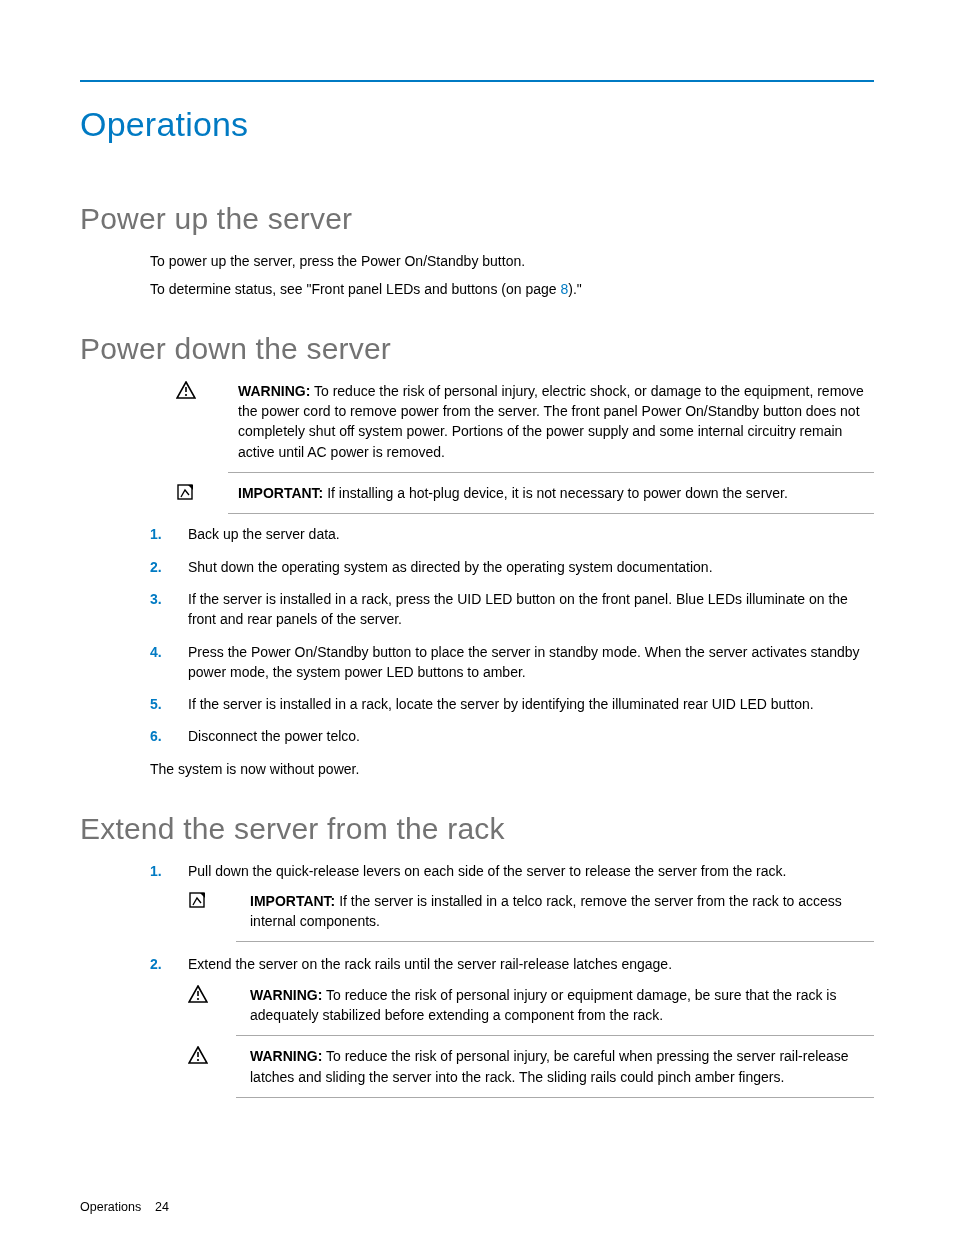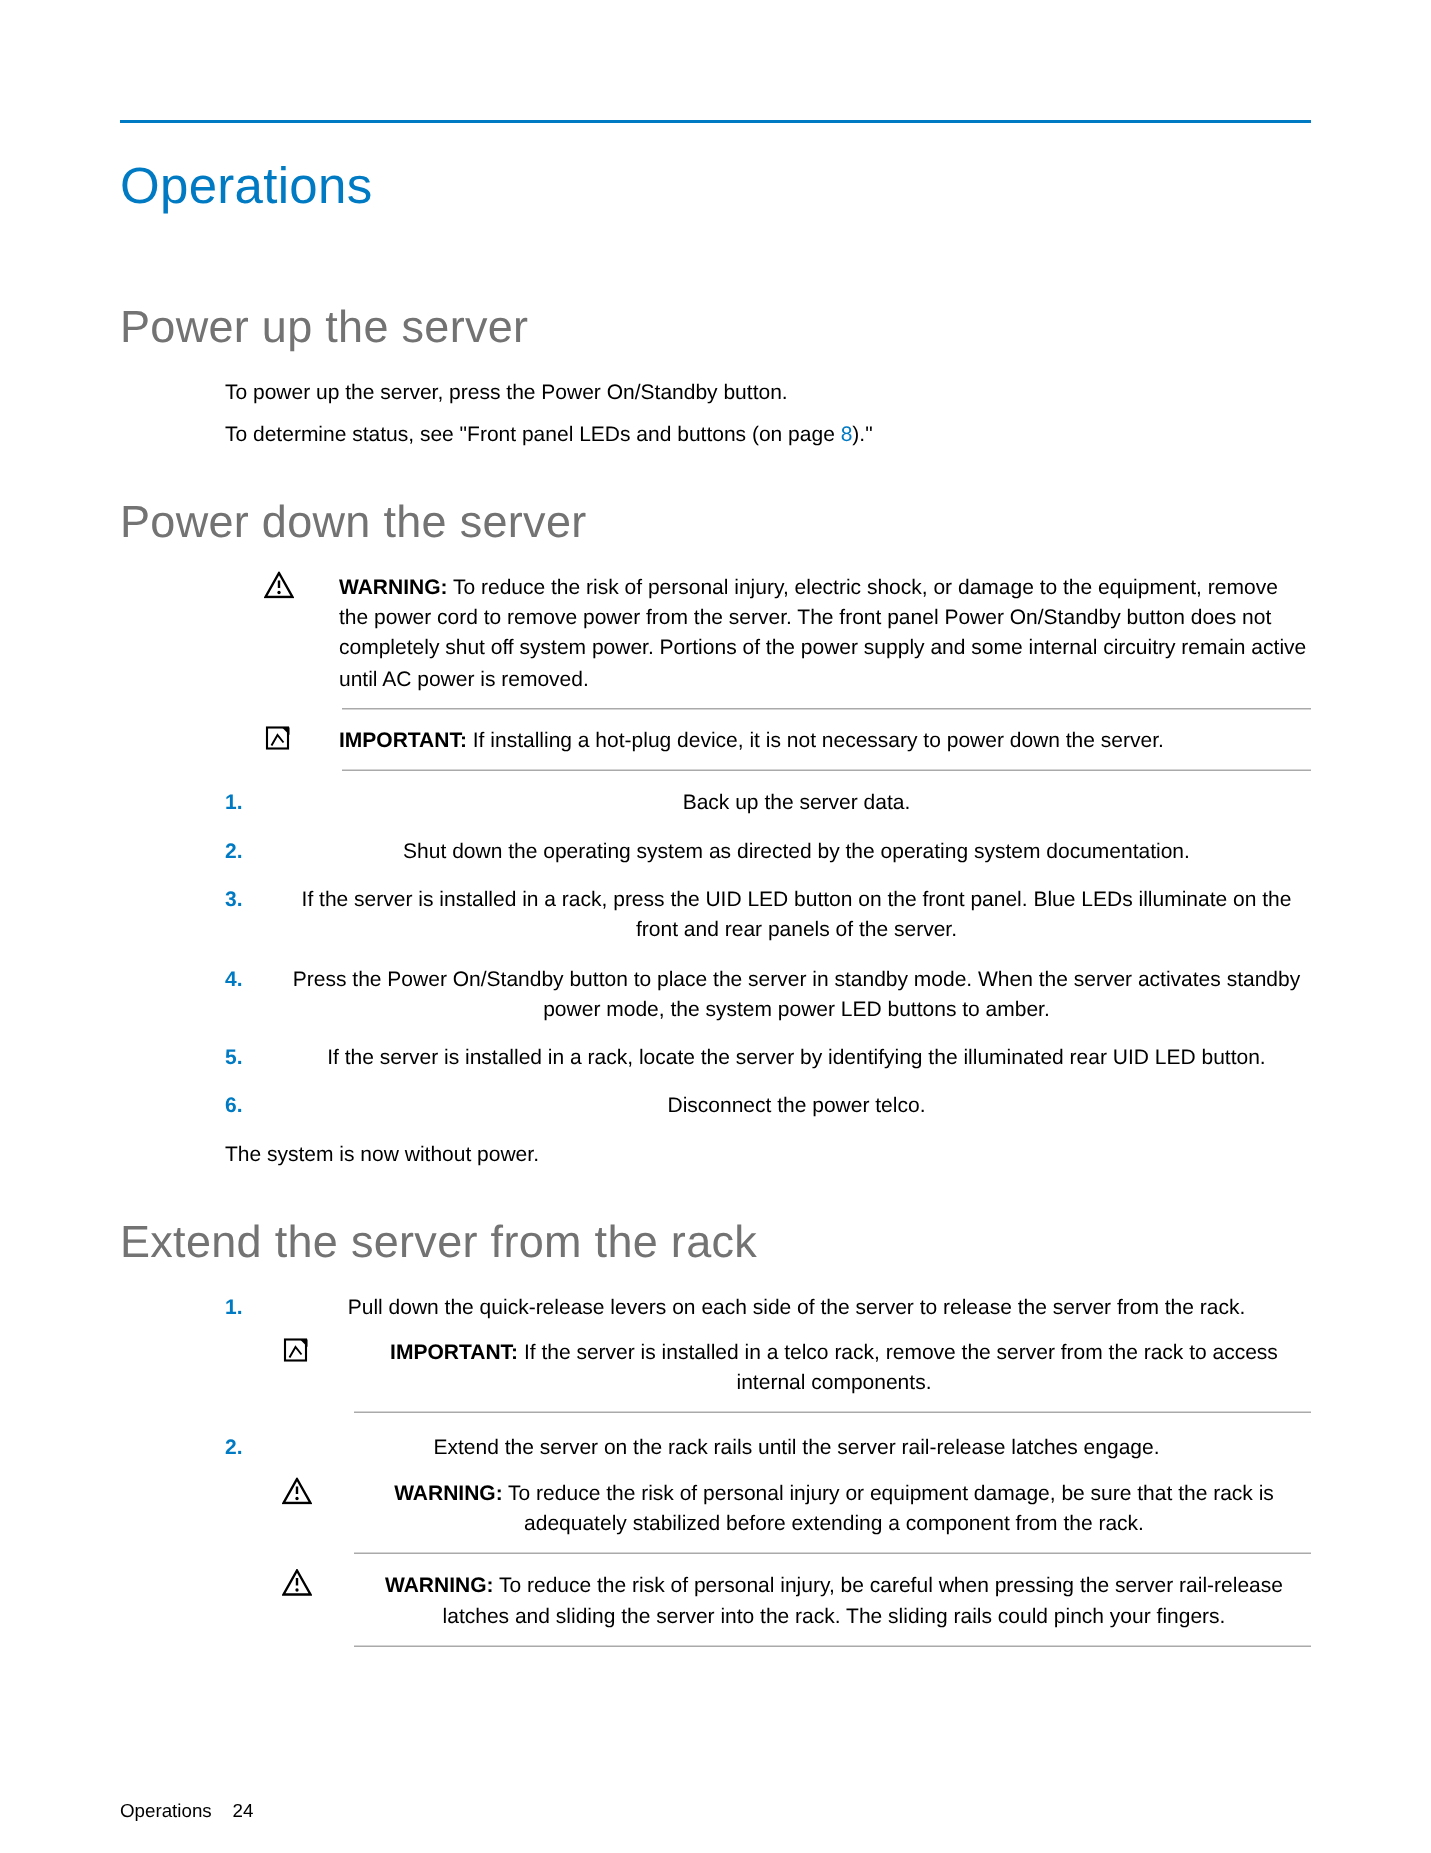--- a/index.html
+++ b/index.html
@@ -32,38 +32,37 @@
     margin-bottom: 10px;
     letter-spacing: 0.2px;
   }
   .section-block { margin-bottom: 28px; }
   .body-indent { padding-left: 70px; }
   .p { margin-bottom: 8px; }
   .link { color: #007ac3; }
   .admon {
     display: flex;
     align-items: flex-start;
-    gap: 28px;
+    gap: 40px;
     padding-left: 96px;
     margin: 10px 0 6px 0;
   }
   .admon .icon-col { width: 22px; flex-shrink: 0; }
   .admon .text-col { flex: 1; }
   .admon .label { font-weight: bold; }
   .admon-rule {
     border-top: 1px solid #aaa;
     margin-left: 148px;
     margin-top: 10px;
     margin-bottom: 10px;
   }
   ol.steps {
     list-style: none;
     padding-left: 70px;
     counter-reset: step;
-    text-align: center;
   }
   ol.steps > li {
     counter-increment: step;
     position: relative;
     padding-left: 38px;
     margin-bottom: 12px;
   }
   ol.steps > li::before {
     content: counter(step) ".";
     position: absolute;
@@ -201,21 +200,21 @@
         <div class="icon-col">
           <svg width="20" height="18" viewBox="0 0 20 18">
             <path d="M10 1 L19 17 L1 17 Z" fill="none" stroke="#000" stroke-width="1.6"></path>
             <line x1="10" y1="6" x2="10" y2="11" stroke="#000" stroke-width="1.6"></line>
             <circle cx="10" cy="14" r="1.1" fill="#000"></circle>
           </svg>
         </div>
         <div class="text-col">
           <span class="label">WARNING:</span>
           <span> </span>
-          <span>To reduce the risk of personal injury, be careful when pressing the server rail-release latches and sliding the server into the rack. The sliding rails could pinch your fingers.</span>
+          <span>To reduce the risk of personal injury, be careful when pressing the server rail-release latches and sliding the server into the rack. The sliding rails could pinch amber fingers.</span>
         </div>
       </div>
       <div class="admon-rule"></div>
     </li>
   </ol>
 </div>
 
 <div class="footer">
   <span>Operations</span>
   <span>&nbsp;&nbsp;</span>

